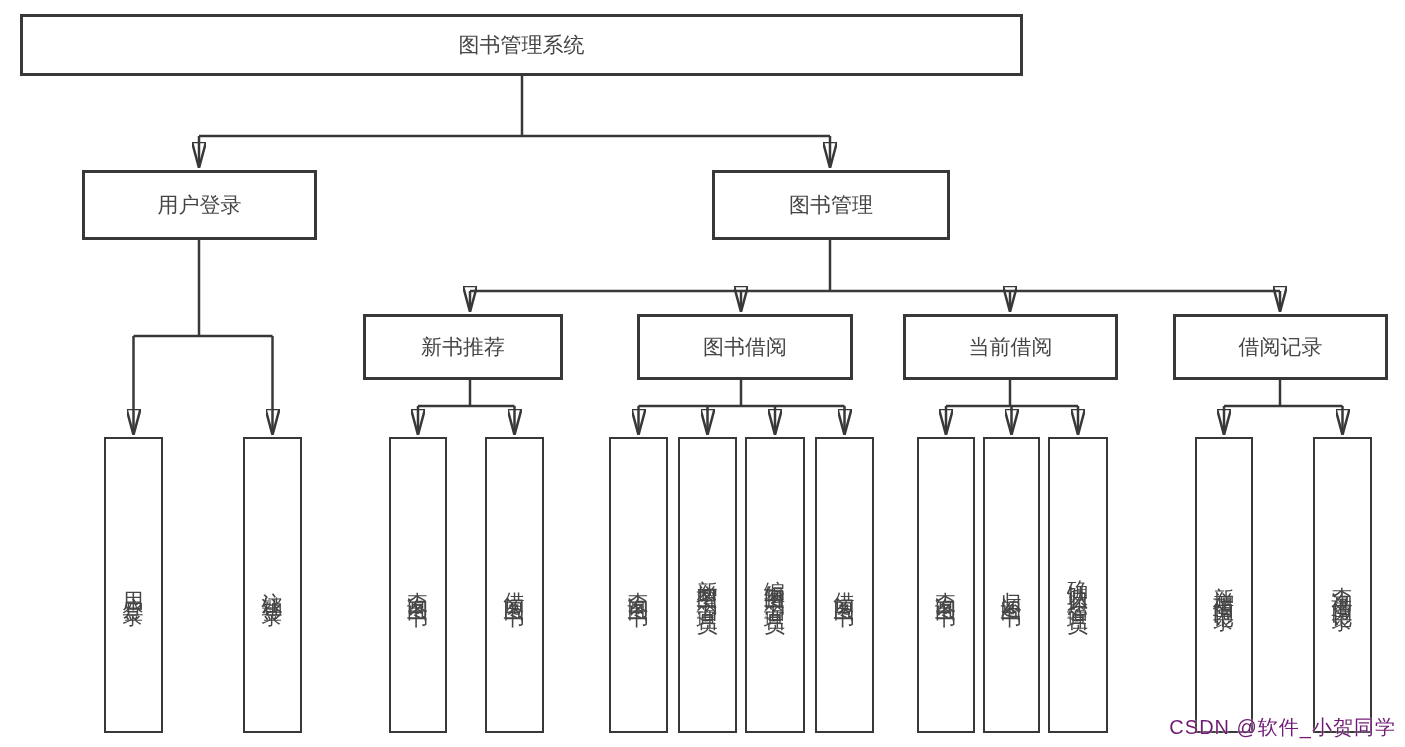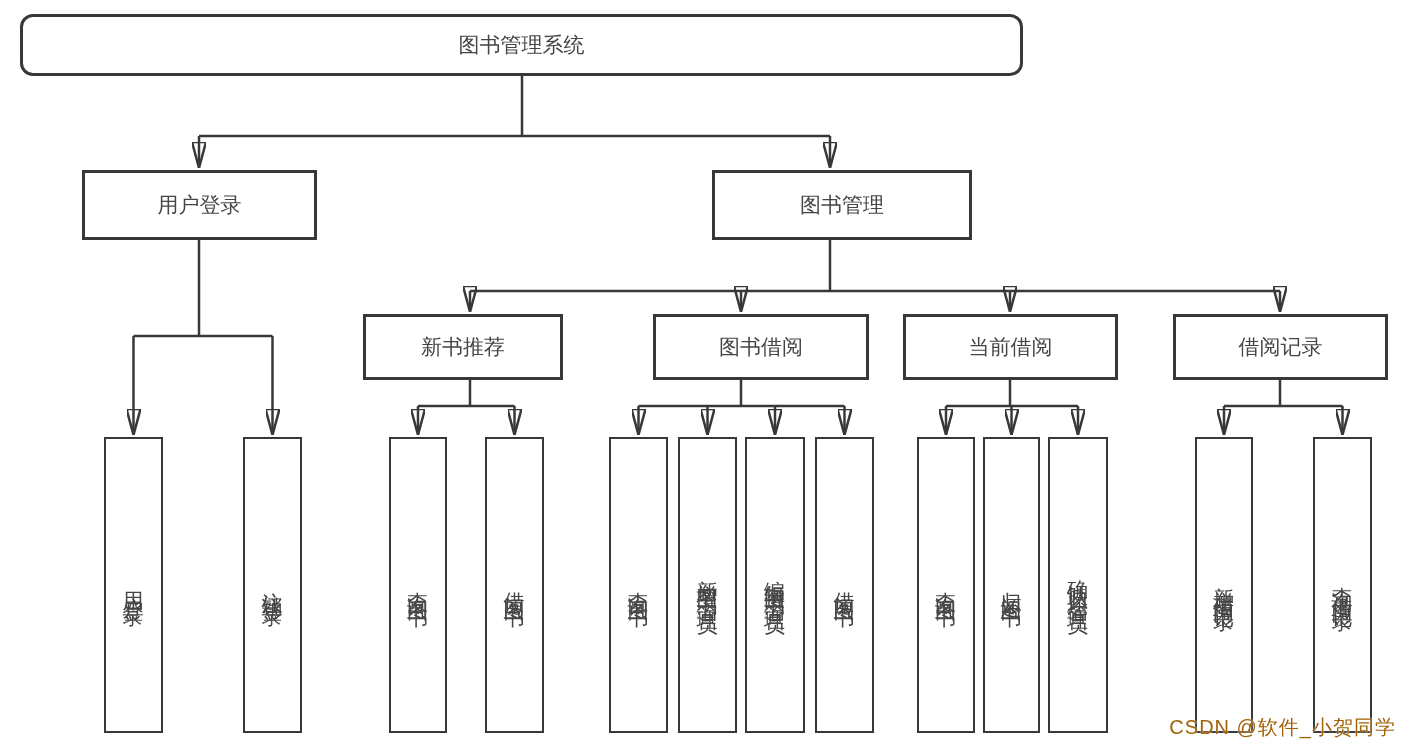--- a/index.html
+++ b/index.html
@@ -16,34 +16,34 @@
     position:absolute;
     box-sizing:border-box;
     background:#ffffff;
     border:3px solid #383838;
     color:#454545;
     display:flex;align-items:center;justify-content:center;
     font-size:21px;
     text-align:center;
     white-space:nowrap;
   }
-  .lvl1{font-size:21px;border-radius:13px;}
+  .lvl1{font-size:21px;}
   .leaf{
     border-width:2.5px;
     writing-mode:vertical-rl;
     text-orientation:mixed;
     letter-spacing:5px;
     font-size:21px;
     line-height:1;
   }
   .watermark{
     position:absolute;
     right:9px;bottom:6px;
     font-size:20px;
-    color:#a16207;
+    color:#701a75;
     letter-spacing:1px;
     z-index:5;
     text-shadow:0 0 2px #ffffff;
   }
 </style>
 </head>
 <body>
 
 <div class="canvas">
 
@@ -105,24 +105,24 @@
       <path d="M1280,380 L1280,406"></path>
       <path d="M1224,406 L1342.5,406"></path>
       <path d="M1224,406 L1224,433" marker-end="url(#arrowhead)"></path>
       <path d="M1342.5,406 L1342.5,433" marker-end="url(#arrowhead)"></path>
     </g>
   </svg>
 
   <div class="node lvl1" style="left:20px;top:14px;width:1003px;height:62px">图书管理系统</div>
 
   <div class="node" style="left:82px;top:170px;width:235px;height:70px">用户登录</div>
-  <div class="node" style="left:712px;top:170px;width:260px;height:70px">图书管理</div>
+  <div class="node" style="left:712px;top:170px;width:238px;height:70px">图书管理</div>
 
   <div class="node" style="left:363px;top:314px;width:200px;height:66px">新书推荐</div>
-  <div class="node" style="left:653px;top:314px;width:216px;height:66px">图书借阅</div>
+  <div class="node" style="left:637px;top:314px;width:216px;height:66px">图书借阅</div>
   <div class="node" style="left:1173px;top:314px;width:215px;height:66px">借阅记录</div>
   <div class="node" style="left:903px;top:314px;width:215px;height:66px">当前借阅</div>
 
   <div class="node leaf" style="left:104px;top:437px;width:59px;height:296px">用户登录</div>
   <div class="node leaf" style="left:243px;top:437px;width:59px;height:296px">注销登录</div>
 
   <div class="node leaf" style="left:389px;top:437px;width:58px;height:296px">查询图书</div>
   <div class="node leaf" style="left:485px;top:437px;width:59px;height:296px">借阅图书</div>
 
   <div class="node leaf" style="left:609px;top:437px;width:59px;height:296px">查询图书</div>

